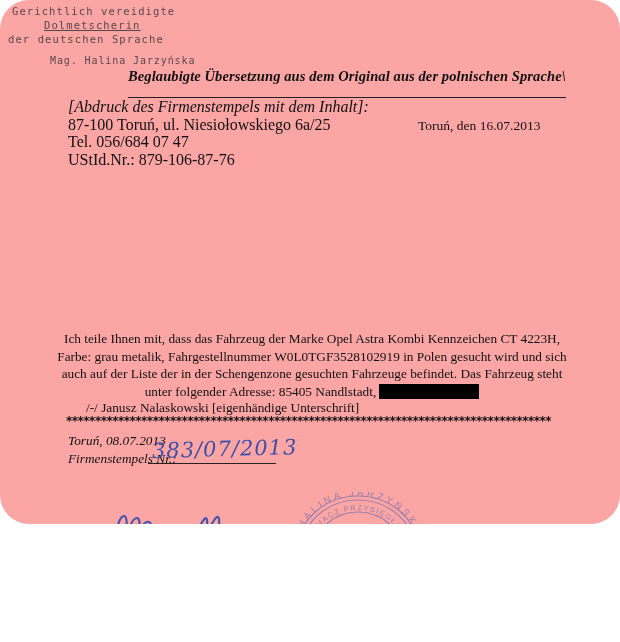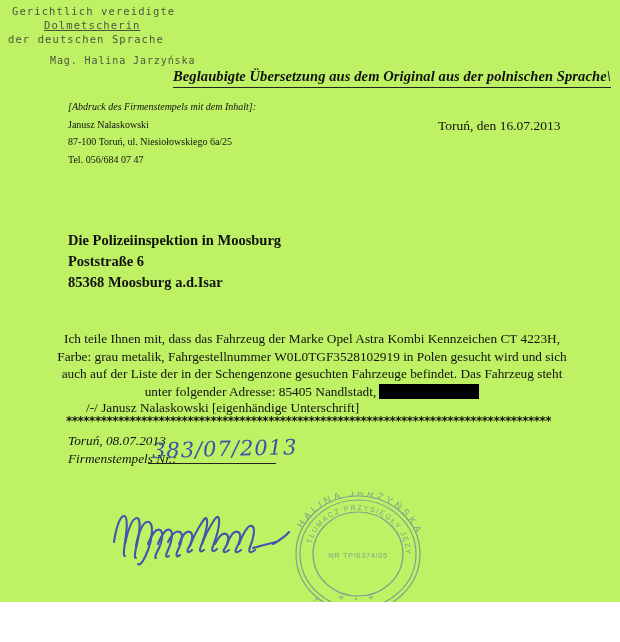--- a/index.html
+++ b/index.html
@@ -8,23 +8,24 @@
     padding: 0;
     background: #ffffff;
   }
   body {
     font-family: "Liberation Serif", "DejaVu Serif", serif;
     color: #111111;
   }
   #page {
     position: relative;
     width: 620px;
-    height: 602px;
-    background: #bef264;
+    height: 524px;
+    background: #fca5a5;
     overflow: hidden;
+    border-radius: 29px;
   }
 
   
   .stamp-header {
     position: absolute;
     left: 8px;
     top: 4px;
     font-family: "DejaVu Sans Mono", "Liberation Mono", monospace;
     font-size: 10.5px;
     line-height: 14px;
@@ -52,43 +53,41 @@
   
   .doc-title {
     position: absolute;
     left: 128px;
     top: 68px;
     font-size: 14.5px;
     font-style: italic;
     font-weight: 700;
     letter-spacing: 0.1px;
     border-bottom: 1.3px solid #222;
-    padding-bottom: 2px;
-    white-space: nowrap;
-    margin-left: 45px;
+    padding-bottom: 12px;
+    white-space: nowrap;
   }
 
   
   .sender {
     position: absolute;
     left: 68px;
     top: 98px;
-    font-size: 10px;
+    font-size: 16px;
     line-height: 17.5px;
     white-space: nowrap;
   }
   .sender .bracket { font-style: italic; }
 
   .place-date {
     position: absolute;
     left: 418px;
     top: 118px;
     font-size: 13.5px;
     white-space: nowrap;
-    margin-left: 20px;
   }
 
   
   .recipient {
     position: absolute;
     left: 68px;
     top: 230px;
     font-size: 14.5px;
     font-weight: 700;
     line-height: 21px;
@@ -206,32 +205,27 @@
     <span class="l1">Gerichtlich vereidigte</span>
     <span class="l2">Dolmetscherin</span>
     <span class="l3">der deutschen Sprache</span>
   </div>
   <div class="stamp-name">Mag. Halina Jarzyńska</div>
 
   <div class="doc-title">Beglaubigte Übersetzung aus dem Original aus der polnischen Sprache\</div>
 
   <div class="sender">
     <div class="bracket">[Abdruck des Firmenstempels mit dem Inhalt]:</div>
-    <div>Janusz Nalaskowski</div>
     <div>87-100 Toruń, ul. Niesiołowskiego 6a/25</div>
     <div>Tel. 056/684 07 47</div>
+    <div>UStId.Nr.: 879-106-87-76</div>
   </div>
 
   <div class="place-date">Toruń, den 16.07.2013</div>
 
-  <div class="recipient">
-    <div>Die Polizeiinspektion in Moosburg</div>
-    <div>Poststraße 6</div>
-    <div>85368 Moosburg a.d.Isar</div>
-  </div>
 
   <div class="body-text"><span>Ich teile Ihnen mit, dass das Fahrzeug der Marke Opel Astra Kombi Kennzeichen CT 4223H, Farbe: grau metalik, Fahrgestellnummer W0L0TGF3528102919 in Polen gesucht wird und sich auch auf der Liste der in der Schengenzone gesuchten Fahrzeuge befindet. Das Fahrzeug steht unter folgender Adresse: 85405 Nandlstadt,</span><span class="redaction"></span></div>
 
   <div class="sig-line">/-/ Janusz Nalaskowski [eigenhändige Unterschrift]</div>
   <div class="asterisks">************************************************************************************</div>
 
   <div class="cert">
     <div>Toruń, 08.07.2013</div>
     <div class="row-nr">
       <span>Firmenstempels Nr.:</span>

